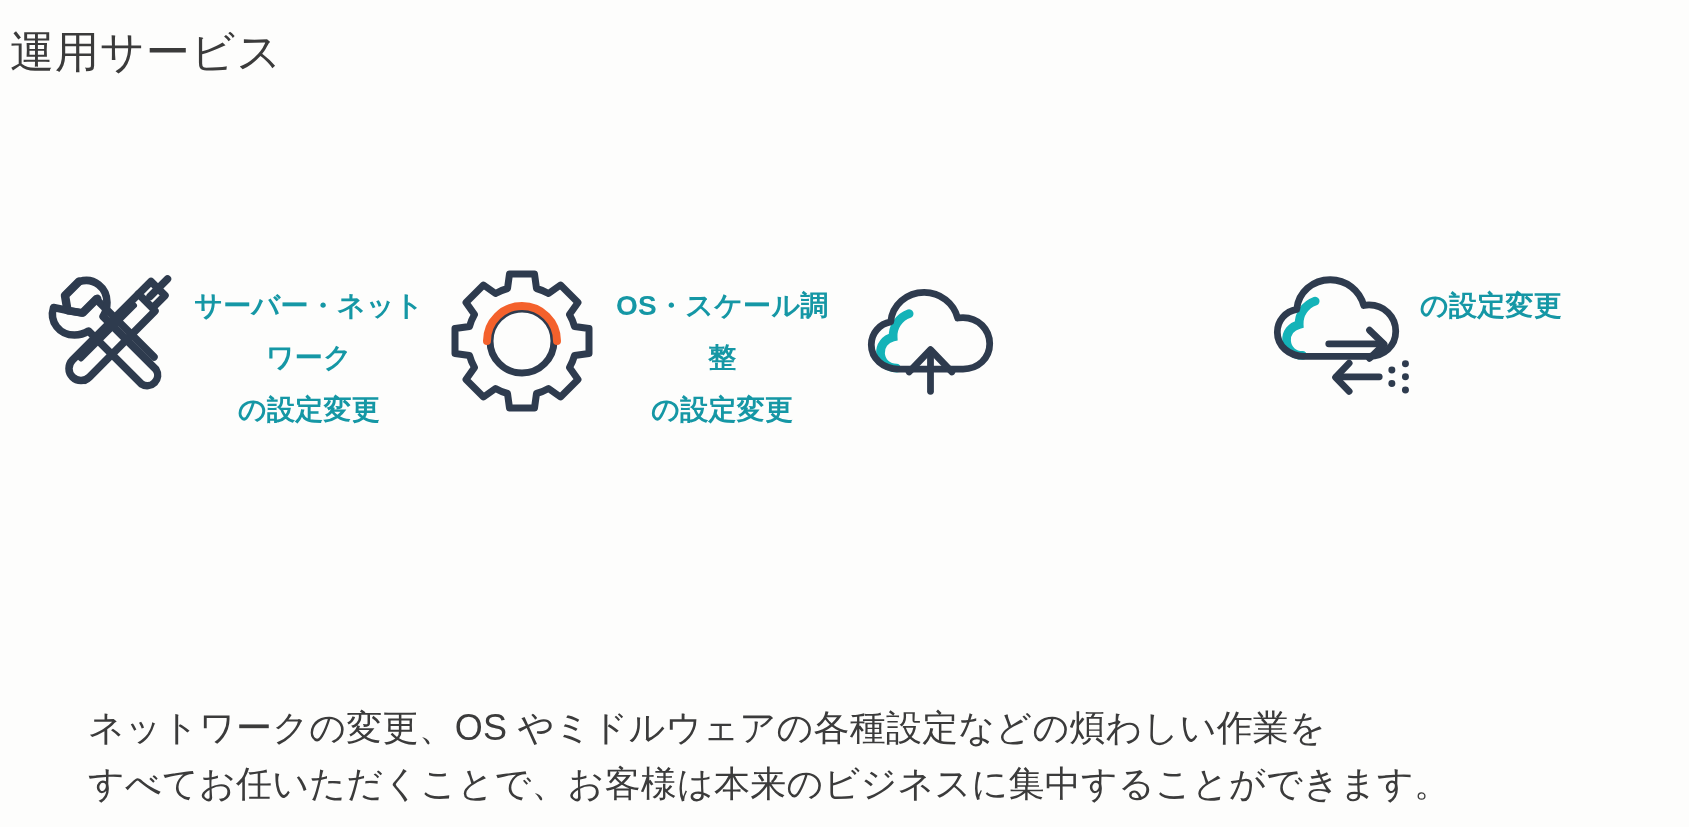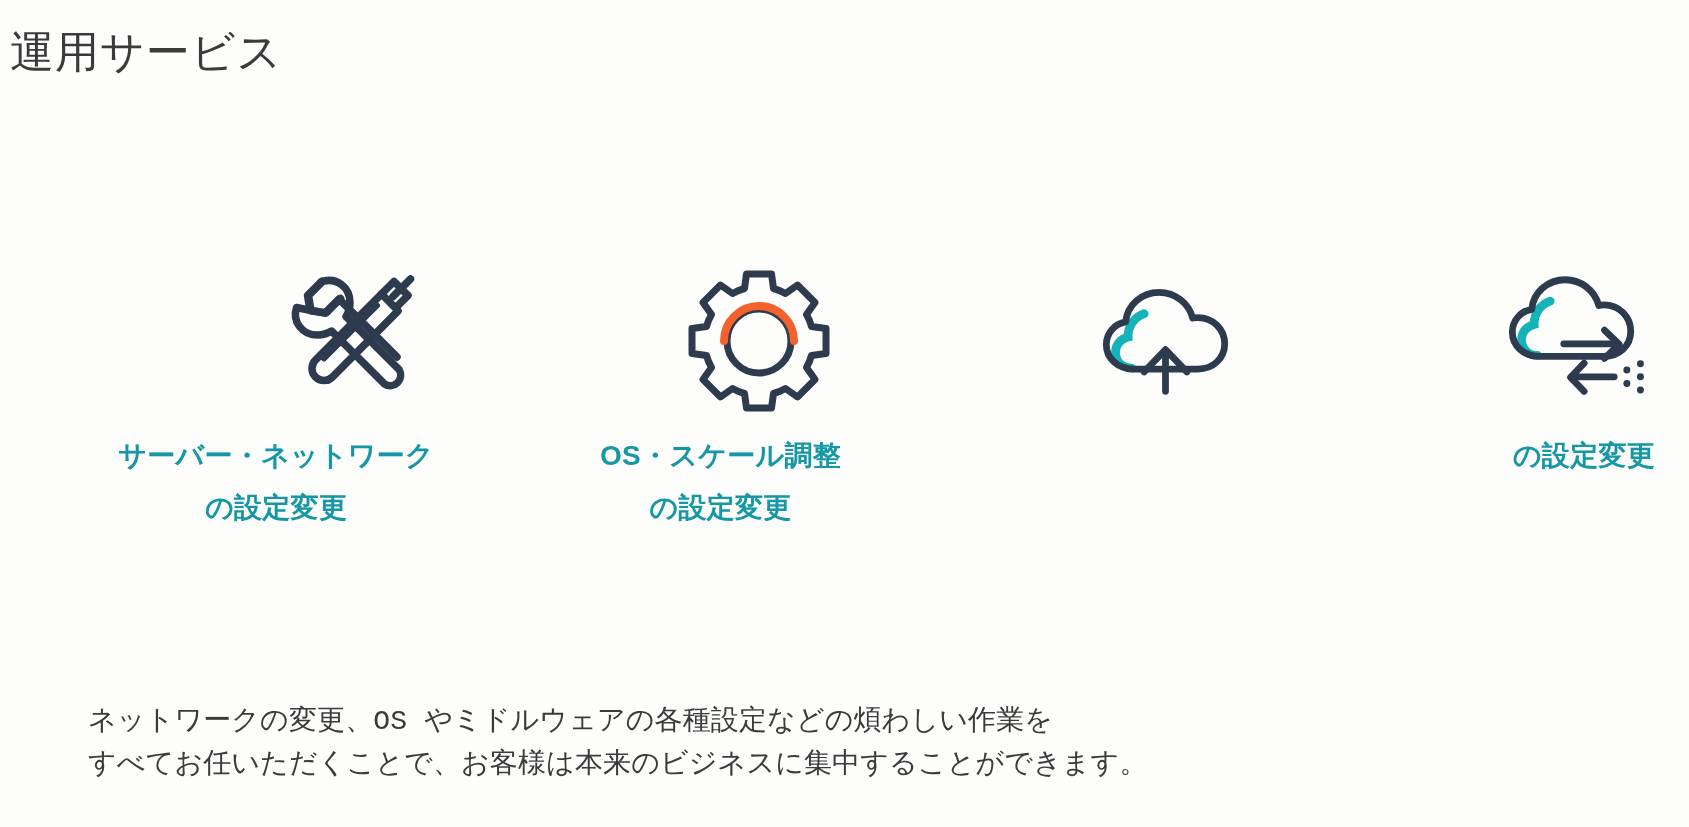--- a/index.html
+++ b/index.html
@@ -42,22 +42,21 @@
     display: flex;
     flex-direction: row;
     align-items: flex-start;
     justify-content: space-between;
     padding: 0 34px;
   }
 
   .card {
     width: 400px;
     display: flex;
-    flex-direction: column;
-    align-items: flex-end;
+    align-items: flex-start;
   }
 
   .card-icon {
     width: 165px;
     height: 150px;
     display: flex;
     align-items: center;
     justify-content: center;
   }
 
@@ -72,26 +71,25 @@
     color: #1597a5;
     letter-spacing: 0.01em;
   }
   .card-label .l2 { display: block; }
 
   
   .description {
     position: absolute;
     left: 88px;
     top: 700px;
-    font-size: 28px;
+    font-size: 36px;
     line-height: 1.55;
     color: #3b3b3b;
     letter-spacing: 0.005em;
     font-weight: 400;
-    font-family: Liberation Mono, monospace;
   }
   .description .line { display: block; white-space: nowrap; }
 </style>
 </head>
 <body>
 
 <div class="slide">
 
   <h1 class="slide-title">運用サービス</h1>
 

